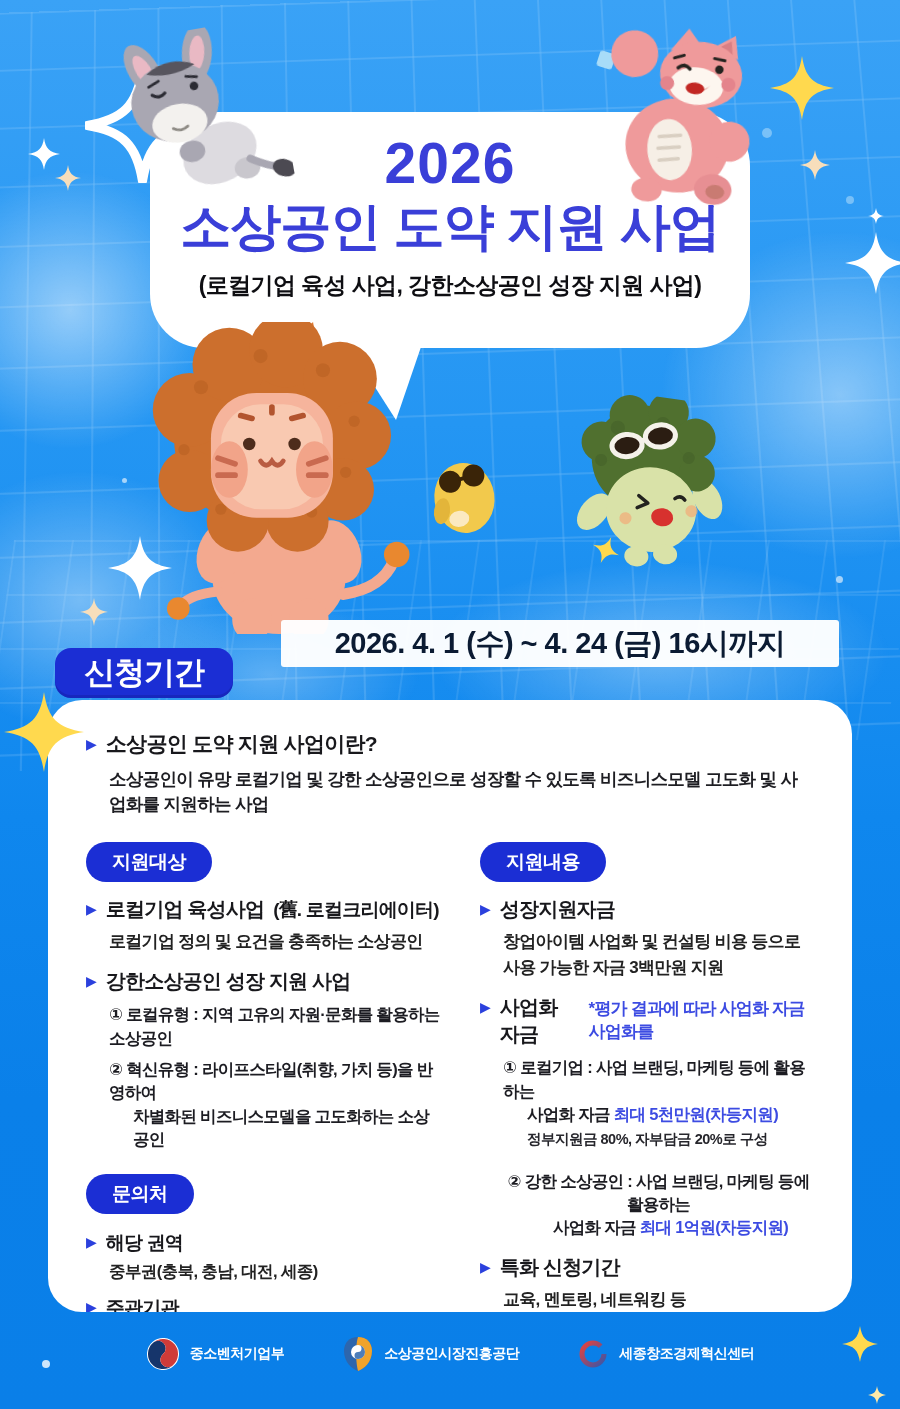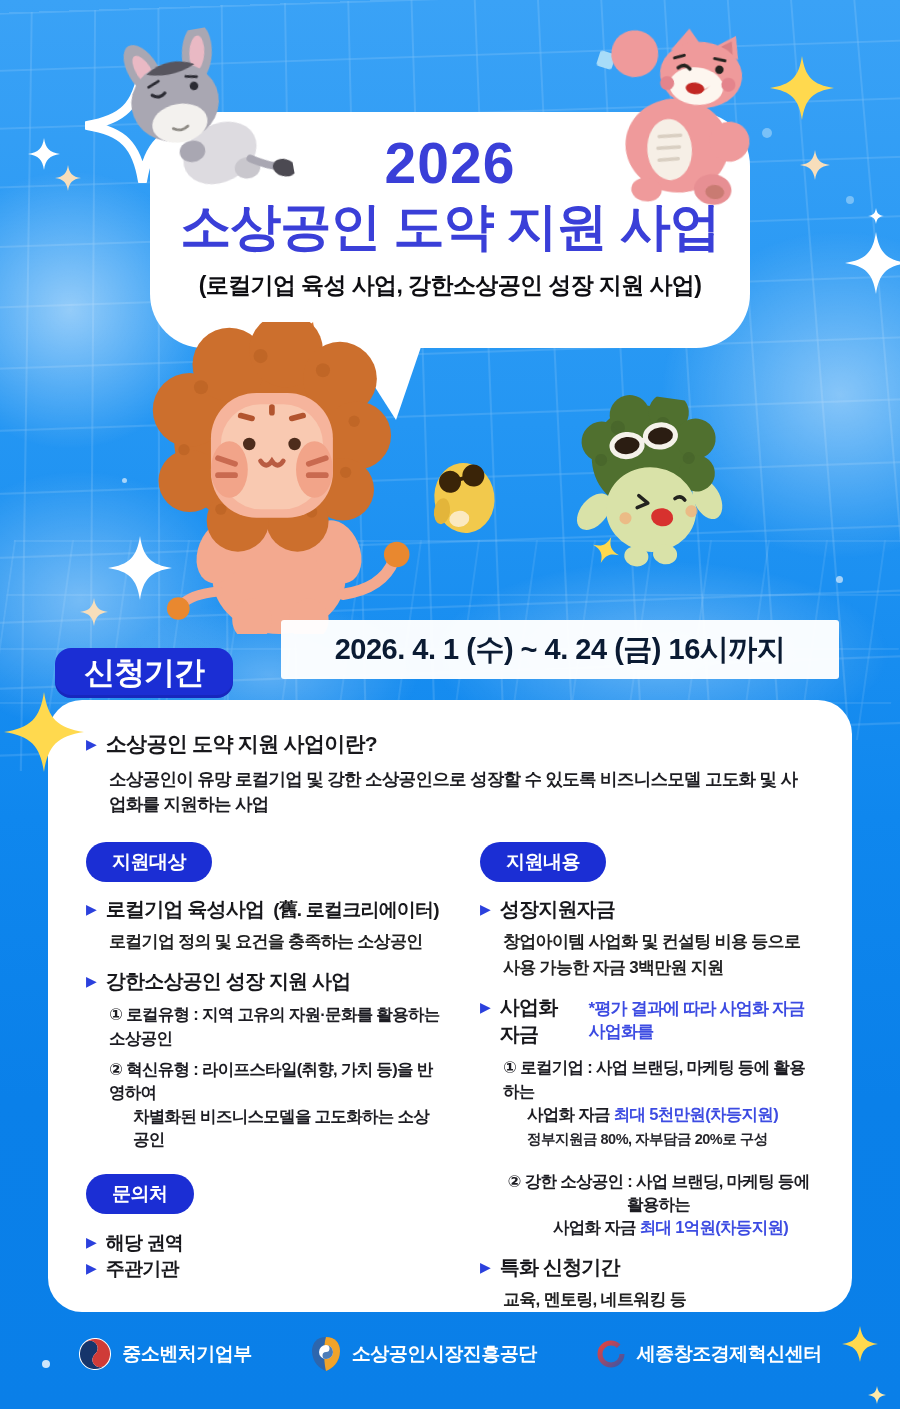--- a/index.html
+++ b/index.html
@@ -41,21 +41,21 @@
   .title-sub{font-size:23px;font-weight:800;color:#0e0e12;letter-spacing:-0.6px;margin-top:14px;}
   .char{position:absolute;z-index:6;}
   
   .period-badge{
     position:absolute;left:55px;top:648px;width:178px;height:50px;z-index:7;
     background:#1b2ed4;border-radius:16px;color:#fff;font-size:31px;font-weight:900;
     display:flex;align-items:center;justify-content:center;letter-spacing:-1px;
     box-shadow:inset 0 -3px 0 rgba(10,20,120,.25);
   }
   .period-value{
-    position:absolute;left:281px;top:620px;width:558px;height:59px;z-index:7;
+    position:absolute;left:281px;top:620px;width:558px;height:47px;z-index:7;
     background:rgba(255,255,255,.97);color:#0b1b33;font-size:29px;font-weight:900;
     display:flex;align-items:center;justify-content:center;letter-spacing:-0.5px;border-radius:3px;
   }
   
   .card{
     position:absolute;left:48px;top:700px;width:804px;height:612px;background:#ffffff;
     border-radius:34px;z-index:8;padding:30px 38px 26px 38px;overflow:hidden;color:#18181c;
   }
   .h-row{display:flex;align-items:baseline;gap:9px;}
   .arrow{color:#2b40dd;font-size:14px;position:relative;top:-2px;flex:0 0 auto;}
@@ -74,21 +74,21 @@
   .blk-note{font-size:17px;font-weight:800;color:#3c4be2;letter-spacing:-0.8px;}
   .blk-d{font-size:17px;font-weight:600;color:#222;letter-spacing:-0.7px;margin:7px 0 0 23px;line-height:1.42;}
   .numline{font-size:16.5px;font-weight:600;color:#1c1c22;letter-spacing:-0.7px;margin:8px 0 0 23px;line-height:1.42;}
   .numline .cont{display:block;margin-left:24px;}
   .hl{color:#3c4be2;font-weight:900;}
   .small{font-size:14.5px;font-weight:800;color:#26262c;letter-spacing:-0.5px;margin:3px 0 0 47px;}
   .sub-h{font-size:19px;font-weight:900;letter-spacing:-0.8px;}
   .sub-v{font-size:16.5px;font-weight:600;color:#222;letter-spacing:-0.6px;margin:5px 0 12px 23px;}
   
   .footer{position:absolute;left:0;top:1336px;width:900px;display:flex;justify-content:center;gap:58px;z-index:4;}
-  .logo{display:flex;align-items:center;gap:10px;color:#fff;font-size:19px;font-weight:800;letter-spacing:-0.5px;}
+  .logo{display:flex;align-items:center;gap:10px;color:#fff;font-size:14px;font-weight:800;letter-spacing:-0.5px;}
 </style>
 </head>
 <body>
 
 <div class="poster">
 
   <div class="grid"></div>
   <div class="grid2"></div>
 
   <div class="cloud" style="left:-70px;top:170px;width:280px;height:280px;background:radial-gradient(closest-side,rgba(255,255,255,.5),rgba(255,255,255,0));"></div>
@@ -335,20 +335,21 @@
         </div>
 
         <div style="margin-top:22px;">
           <span class="pill">문의처</span>
         </div>
 
         <div class="h-row" style="margin-top:2px;">
           <span class="arrow">▶</span>
           <span class="sub-h">해당 권역</span>
         </div>
+        <div class="sub-v">중부권(충북, 충남, 대전, 세종)</div>
 
         <div class="h-row">
           <span class="arrow">▶</span>
           <span class="sub-h">주관기관</span>
         </div>
         
 
         
         
         

